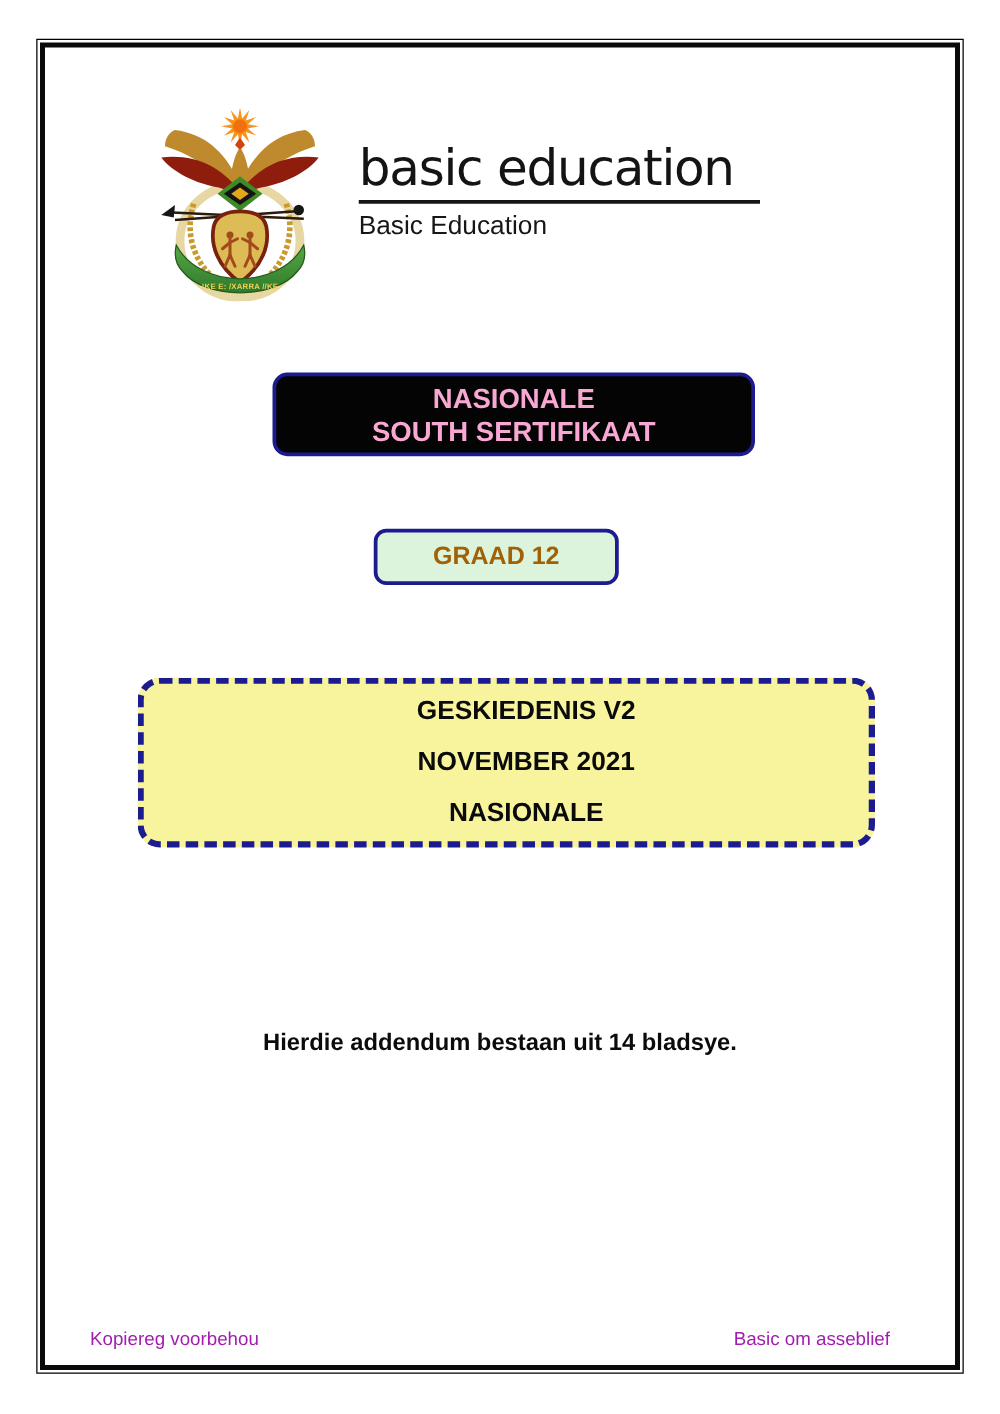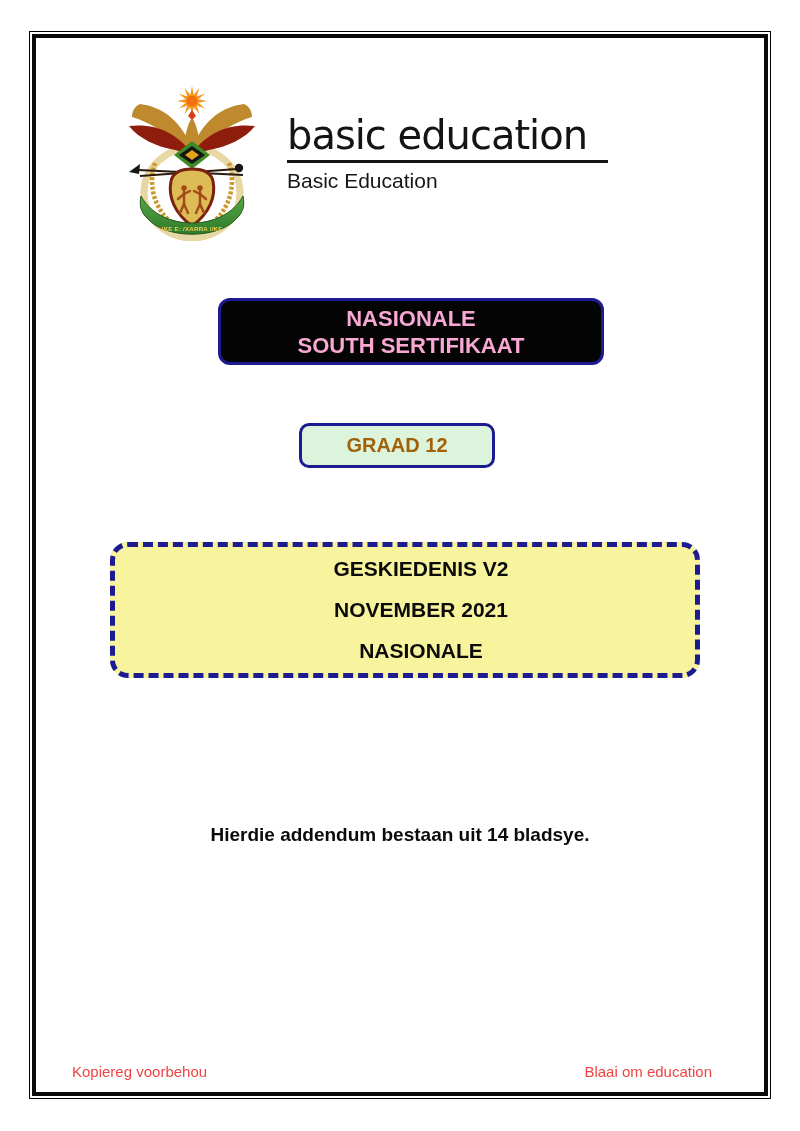--- a/index.html
+++ b/index.html
@@ -43,21 +43,21 @@
     background:#f8f49e;border:5px dashed #1c1b8f;border-radius:18px;
     display:flex;flex-direction:column;align-items:center;justify-content:center;gap:17px;
     font-weight:bold;font-size:21px;color:#0b0b0b;text-align:center;padding-left:32px;
   }
   .note{
     position:absolute;left:0;right:0;top:795px;text-align:center;
     font-weight:bold;font-size:19px;color:#0b0b0b;margin-top:29px;
   }
   .footer{
     position:absolute;left:72px;right:88px;top:1063px;
-    display:flex;justify-content:space-between;font-size:15px;color:#ef4444;
+    display:flex;justify-content:space-between;font-size:15px;color:#a21caf;
   }
 </style>
 </head>
 <body>
 
 <div class="page">
 
   <div class="frame">
     <div class="frame-inner"></div>
   </div>
@@ -143,16 +143,16 @@
   <div class="subject-banner">
     <div>GESKIEDENIS V2</div>
     <div>NOVEMBER 2021</div>
     <div>NASIONALE</div>
   </div>
 
   <div class="note">Hierdie addendum bestaan uit 14 bladsye.</div>
 
   <div class="footer">
     <span>Kopiereg voorbehou</span>
-    <span>Blaai om education</span>
+    <span>Basic om asseblief</span>
   </div>
 
 </div>
 
 </body></html>

